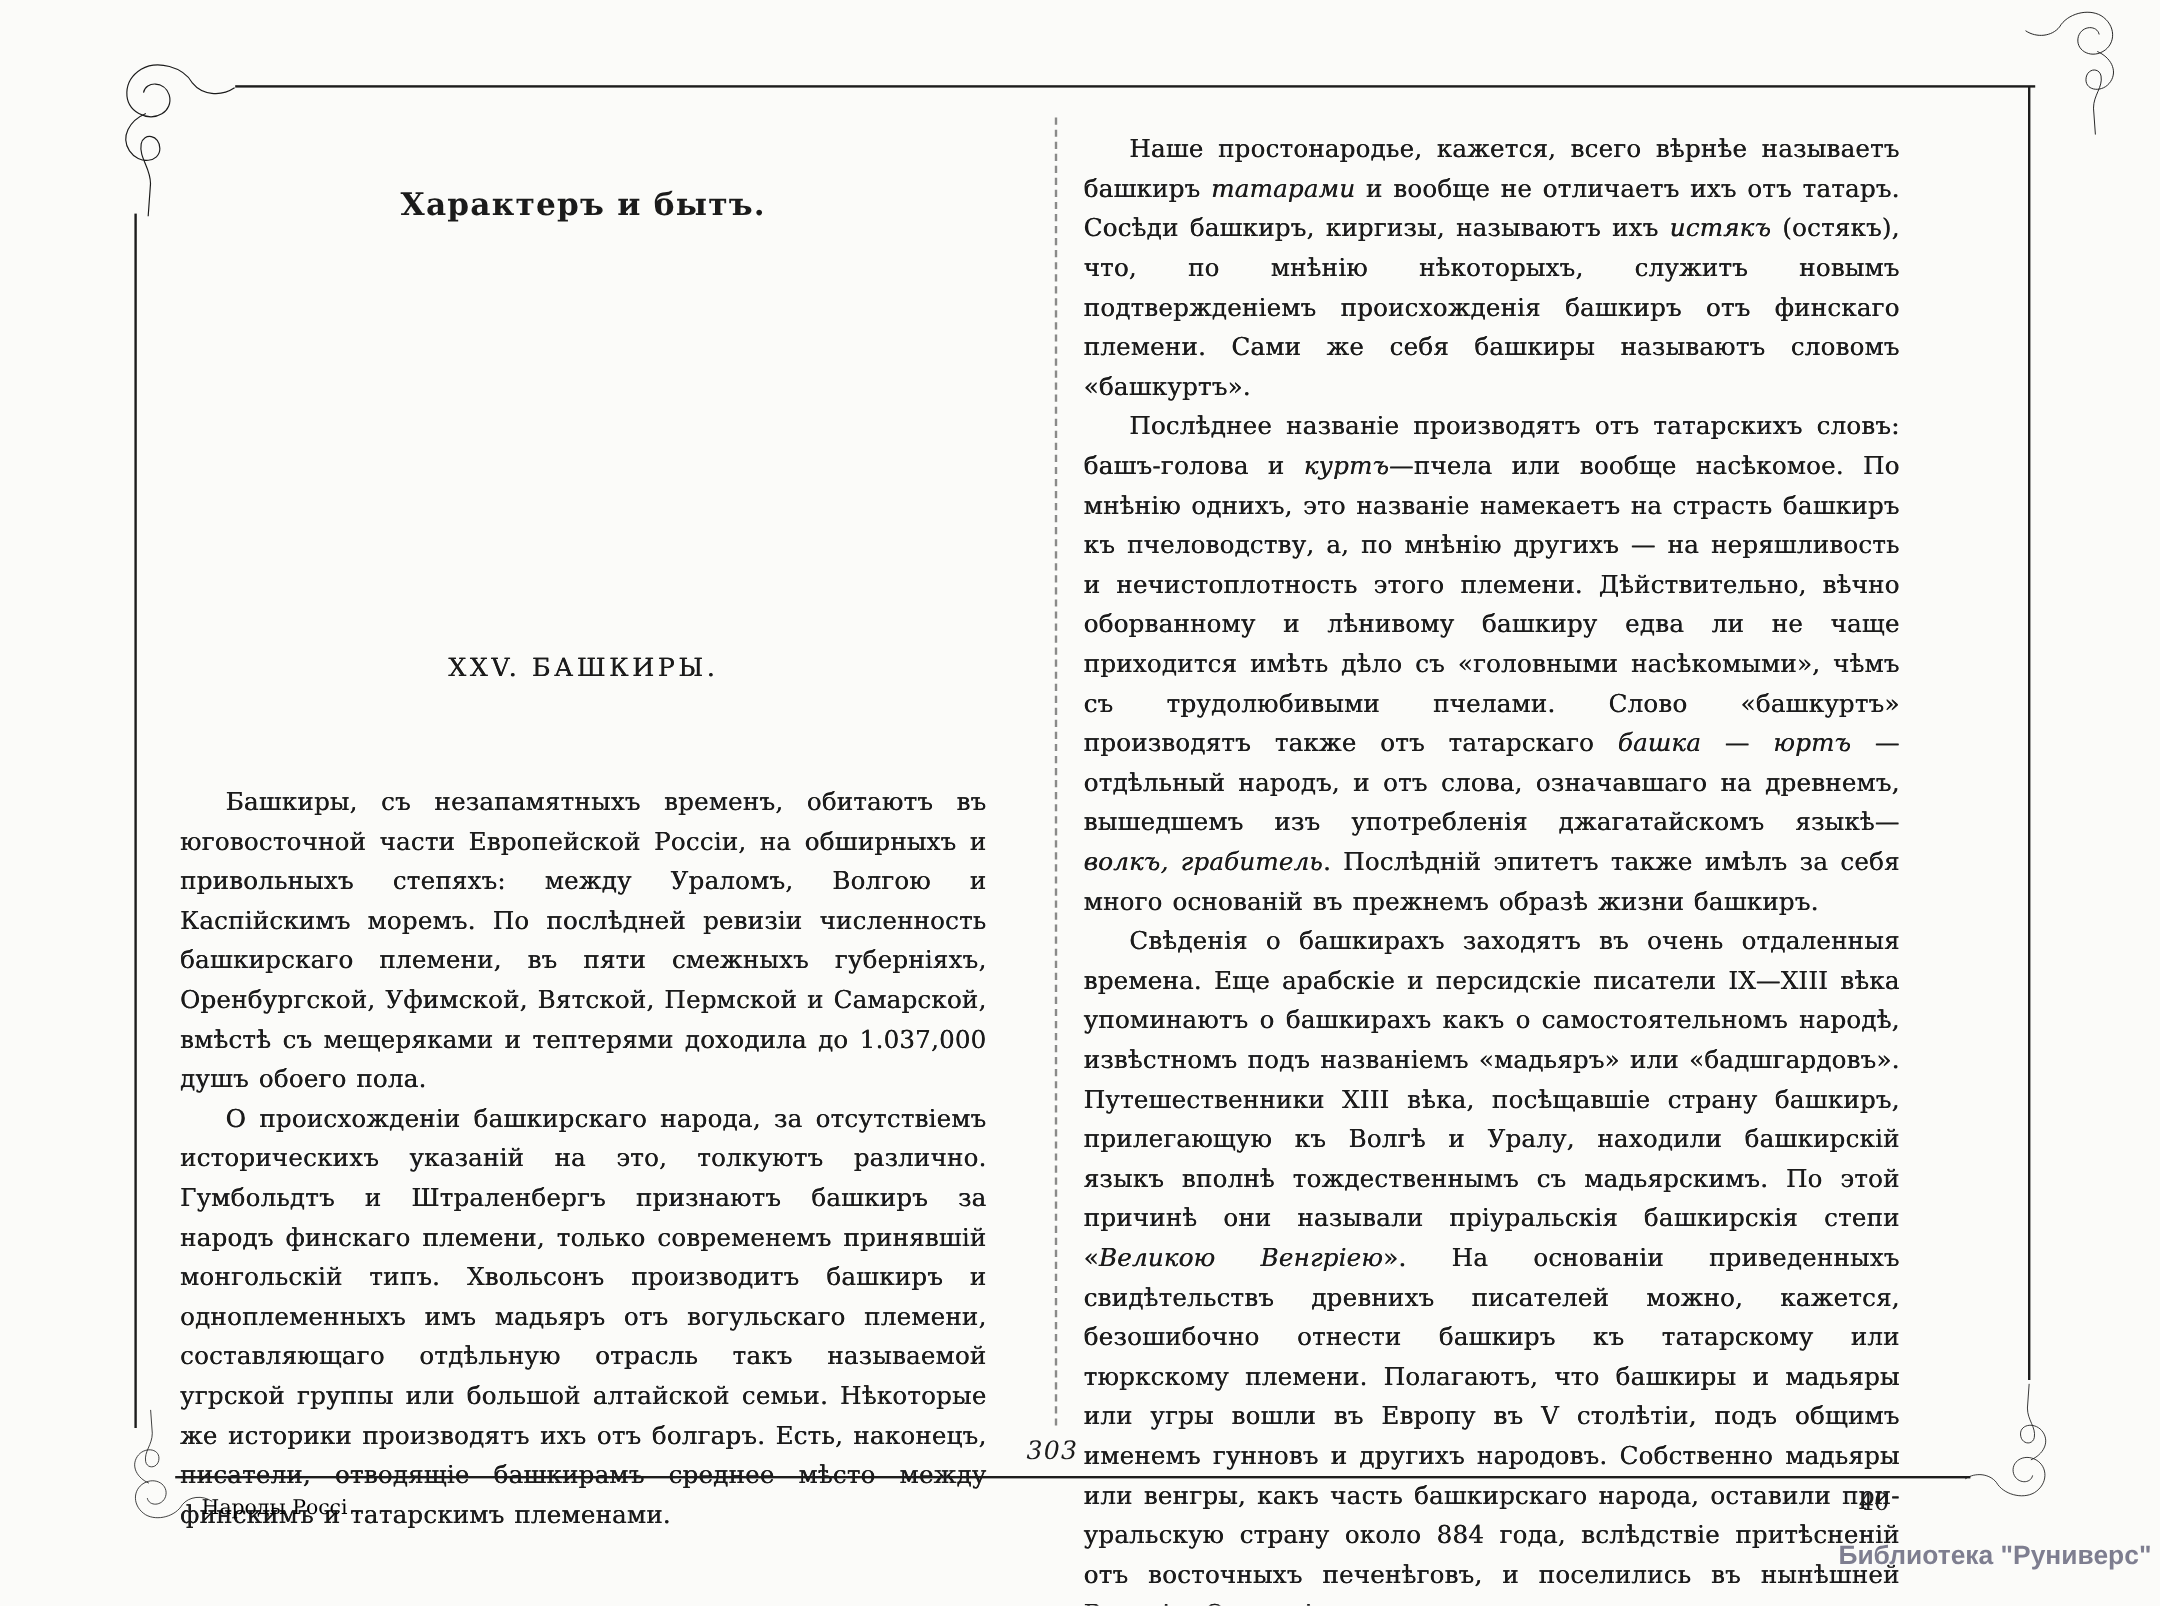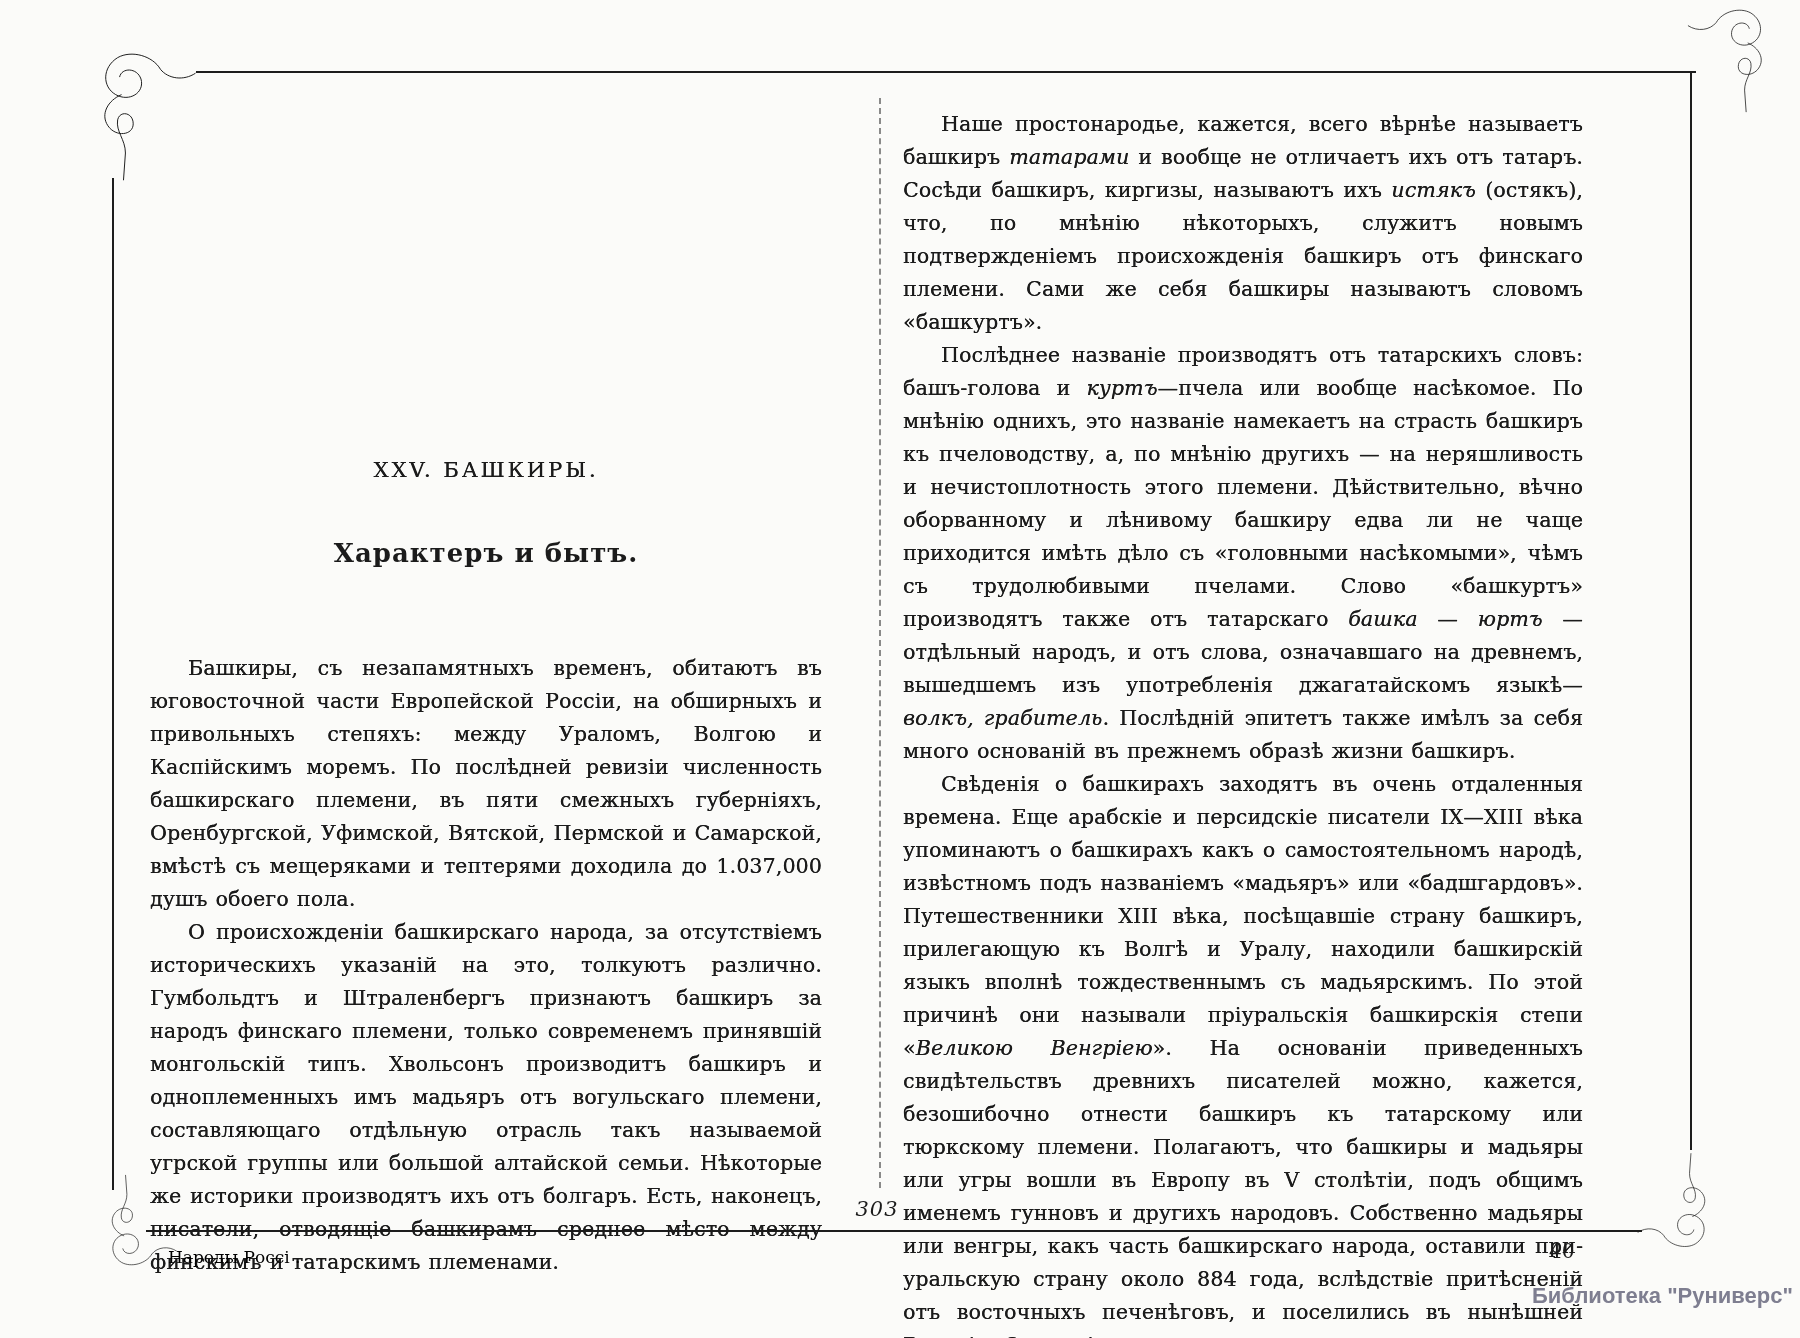--- a/index.html
+++ b/index.html
@@ -79,22 +79,22 @@
 <svg class="orn" id="orn-bl" viewBox="0 0 120 150">
     <use href="#flourish"></use>
   </svg>
 <svg class="orn" id="orn-br" viewBox="0 0 120 150">
     <use href="#flourish"></use>
   </svg>
 
 <div id="column-divider"></div>
 
 <div class="col" id="left-column">
+  <div id="section-heading">Характеръ и бытъ.</div>
   <div id="chapter-heading">XXV. БАШКИРЫ.</div>
-  <div id="section-heading">Характеръ и бытъ.</div>
   <div id="left-paragraphs">
       <p class="para"><span>Башкиры, съ незапамятныхъ временъ, обитаютъ въ юговосточной части Европейской Россіи, на обширныхъ и привольныхъ степяхъ: между Ураломъ, Волгою и Каспійскимъ моремъ. По послѣдней ревизіи численность башкирскаго племени, въ пяти смежныхъ губерніяхъ, Оренбургской, Уфимской, Вятской, Пермской и Самарской, вмѣстѣ съ мещеряками и тептерями доходила до 1.037,000 душъ обоего пола.</span></p>
       <p class="para"><span>О происхожденіи башкирскаго народа, за отсутствіемъ историческихъ указаній на это, толкуютъ различно. Гумбольдтъ и Штраленбергъ признаютъ башкиръ за народъ финскаго племени, только современемъ принявшій монгольскій типъ. Хвольсонъ производитъ башкиръ и одноплеменныхъ имъ мадьяръ отъ вогульскаго племени, составляющаго отдѣльную отрасль такъ называемой угрской группы или большой алтайской семьи. Нѣкоторые же историки производятъ ихъ отъ болгаръ. Есть, наконецъ, писатели, отводящіе башкирамъ среднее мѣсто между финскимъ и татарскимъ племенами.</span></p>
     </div>
 </div>
 
 <div class="col" id="right-column">
     <p class="para"><span>Наше простонародье, кажется, всего вѣрнѣе называетъ башкиръ </span><span class="it">татарами</span><span> и вообще не отличаетъ ихъ отъ татаръ. Сосѣди башкиръ, киргизы, называютъ ихъ </span><span class="it">истякъ</span><span> (остякъ), что, по мнѣнію нѣкоторыхъ, служитъ новымъ подтвержденіемъ происхожденія башкиръ отъ финскаго племени. Сами же себя башкиры называютъ словомъ «башкуртъ».</span></p>
     <p class="para"><span>Послѣднее названіе производятъ отъ татарскихъ словъ: башъ-голова и </span><span class="it">куртъ</span><span>—пчела или вообще насѣкомое. По мнѣнію однихъ, это названіе намекаетъ на страсть башкиръ къ пчеловодству, а, по мнѣнію другихъ — на неряшливость и нечистоплотность этого племени. Дѣйствительно, вѣчно оборванному и лѣнивому башкиру едва ли не чаще приходится имѣть дѣло съ «головными насѣкомыми», чѣмъ съ трудолюбивыми пчелами. Слово «башкуртъ» производятъ также отъ татарскаго </span><span class="it">башка</span><span> — </span><span class="it">юртъ</span><span> — отдѣльный народъ, и отъ слова, означавшаго на древнемъ, вышедшемъ изъ употребленія джагатайскомъ языкѣ—</span><span class="it">волкъ, грабитель</span><span>. Послѣдній эпитетъ также имѣлъ за себя много основаній въ прежнемъ образѣ жизни башкиръ.</span></p>
     <p class="para"><span>Свѣденія о башкирахъ заходятъ въ очень отдаленныя времена. Еще арабскіе и персидскіе писатели IX—XIII вѣка упоминаютъ о башкирахъ какъ о самостоятельномъ народѣ, извѣстномъ подъ названіемъ «мадьяръ» или «бадшгардовъ». Путешественники XIII вѣка, посѣщавшіе страну башкиръ, прилегающую къ Волгѣ и Уралу, находили башкирскій языкъ вполнѣ тождественнымъ съ мадьярскимъ. По этой причинѣ они называли пріуральскія башкирскія степи «</span><span class="it">Великою Венгріею</span><span>». На основаніи приведенныхъ свидѣтельствъ древнихъ писателей можно, кажется, безошибочно отнести башкиръ къ татарскому или тюркскому племени. Полагаютъ, что башкиры и мадьяры или угры вошли въ Европу въ V столѣтіи, подъ общимъ именемъ гунновъ и другихъ народовъ. Собственно мадьяры или венгры, какъ часть башкирскаго народа, оставили при-уральскую страну около 884 года, вслѣдствіе притѣсненій отъ восточныхъ печенѣговъ, и поселились въ нынѣшней Венгріи. Оставшіеся же при</span></p>

